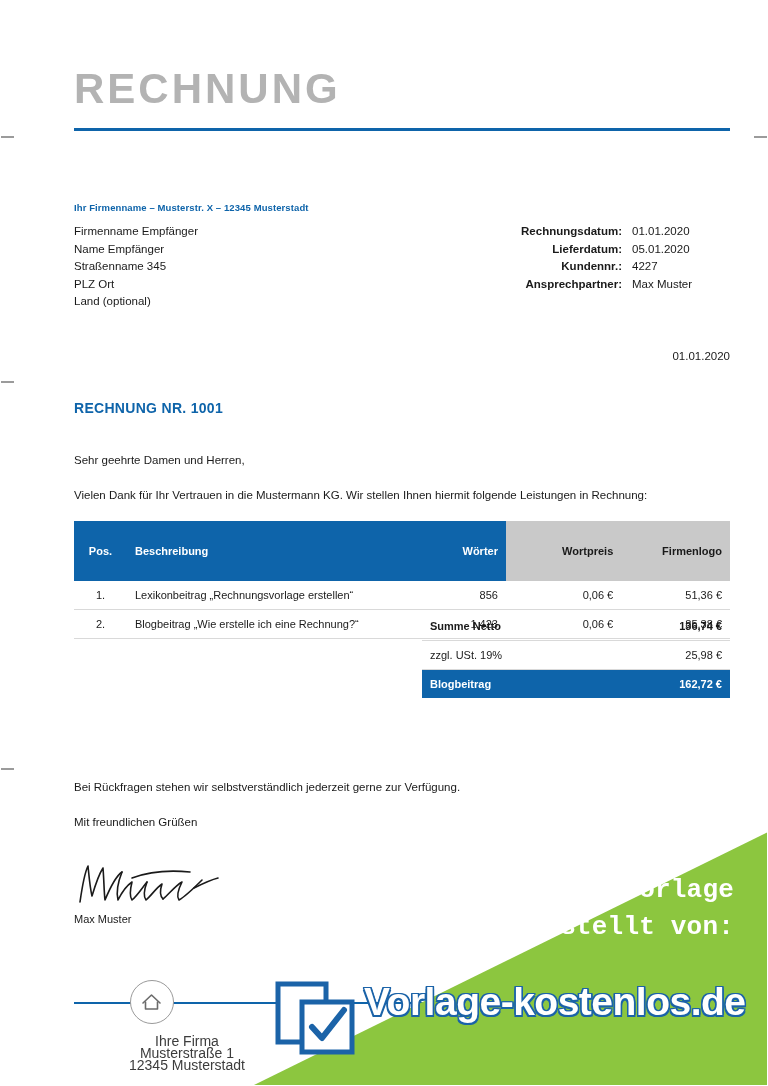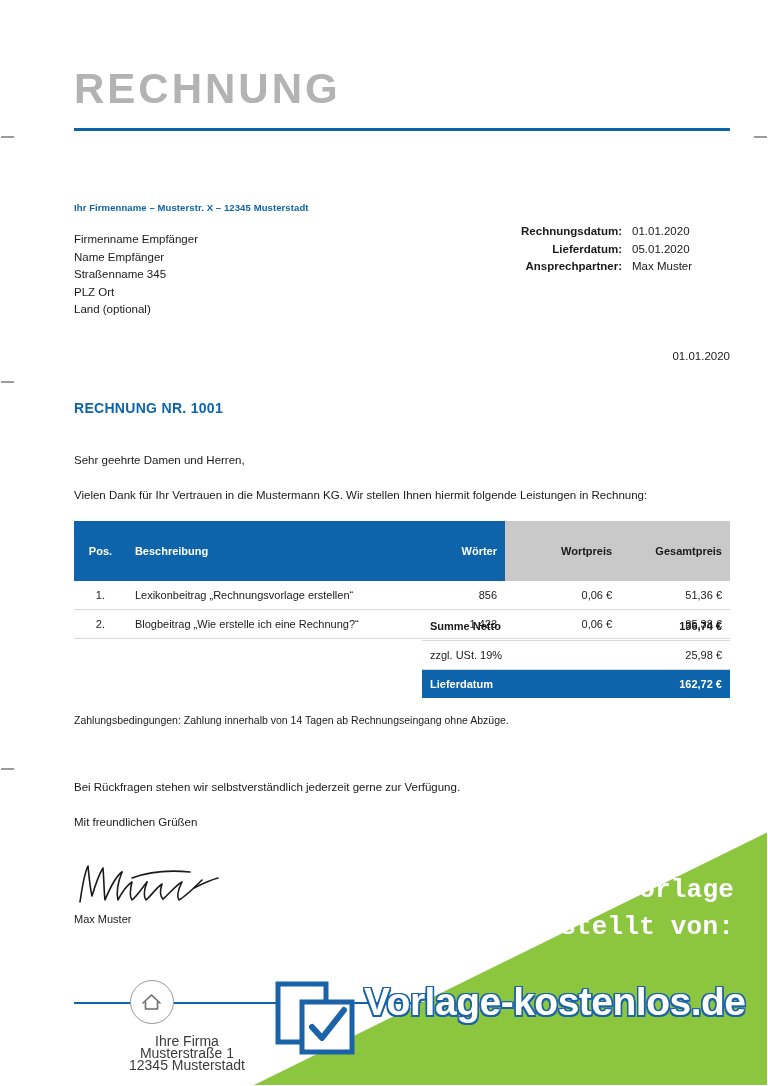--- a/index.html
+++ b/index.html
@@ -105,21 +105,20 @@
   }
 
   
   .recipient {
     position: absolute;
     left: 74px;
     top: 223px;
     font-size: 11.5px;
     line-height: 17.5px;
     color: #1a1a1a;
-    margin-top: 8px;
   }
 
   
   .meta {
     position: absolute;
     right: 38px;
     top: 223px;
     font-size: 11.5px;
     line-height: 17.5px;
   }
@@ -380,39 +379,43 @@
   <div class="meta">
     <div class="meta-row">
       <span class="meta-label">Rechnungsdatum:</span>
       <span class="meta-value">01.01.2020</span>
     </div>
     <div class="meta-row">
       <span class="meta-label">Lieferdatum:</span>
       <span class="meta-value">05.01.2020</span>
     </div>
     <div class="meta-row">
+      <span class="meta-label">Kundennr.:</span>
+      <span class="meta-value">4227</span>
+    </div>
+    <div class="meta-row">
       <span class="meta-label">Ansprechpartner:</span>
       <span class="meta-value">Max Muster</span>
     </div>
   </div>
 
   <div class="doc-date">01.01.2020</div>
 
   <div class="invoice-heading">RECHNUNG NR. 1001</div>
   <div class="salutation">Sehr geehrte Damen und Herren,</div>
   <div class="intro">Vielen Dank für Ihr Vertrauen in die Mustermann KG. Wir stellen Ihnen hiermit folgende Leistungen in Rechnung:</div>
 
   <table class="items">
     <thead>
       <tr>
         <th class="th-blue col-pos" style="text-align:center">Pos.</th>
         <th class="th-blue col-desc">Beschreibung</th>
         <th class="th-blue col-qty" style="text-align:right">Wörter</th>
         <th class="th-gray col-unit">Wortpreis</th>
-        <th class="th-gray col-total">Gesamtpreis</th>
+        <th class="th-gray col-total">Firmenlogo</th>
       </tr>
     </thead>
     <tbody>
       <tr>
         <td class="col-pos">1.</td>
         <td class="col-desc">Lexikonbeitrag „Rechnungsvorlage erstellen“</td>
         <td class="col-qty">856</td>
         <td class="col-unit">0,06 €</td>
         <td class="col-total">51,36 €</td>
       </tr>
@@ -430,27 +433,26 @@
     <tbody>
       <tr class="sum-bold">
         <td class="sum-label">Summe Netto</td>
         <td class="sum-value">136,74 €</td>
       </tr>
       <tr>
         <td class="sum-label">zzgl. USt. 19%</td>
         <td class="sum-value">25,98 €</td>
       </tr>
       <tr class="sum-total">
-        <td class="sum-label">Lieferdatum</td>
+        <td class="sum-label">Blogbeitrag</td>
         <td class="sum-value">162,72 €</td>
       </tr>
     </tbody>
   </table>
 
-  <div class="terms">Zahlungsbedingungen: Zahlung innerhalb von 14 Tagen ab Rechnungseingang ohne Abzüge.</div>
 
   <div class="closing-1">Bei Rückfragen stehen wir selbstverständlich jederzeit gerne zur Verfügung.</div>
   <div class="closing-2">Mit freundlichen Grüßen</div>
 
   <div class="signature">
     <svg width="150" height="52" viewBox="0 0 150 52">
       <g fill="none" stroke="#1a1a1a" stroke-width="1.6" stroke-linecap="round" stroke-linejoin="round">
         <path d="M6,44 C8,30 11,14 14,8 C15,18 16,30 18,38 C21,28 25,16 29,10 C30,22 30,34 31,42 C36,30 42,18 48,14"></path>
         <path d="M48,14 C44,24 42,34 44,42 C47,36 52,28 58,24 C56,32 55,38 58,42 C63,38 68,30 73,24"></path>
         <path d="M73,24 C70,32 69,38 72,42 C77,38 82,30 88,26 C86,32 86,38 89,41"></path>

